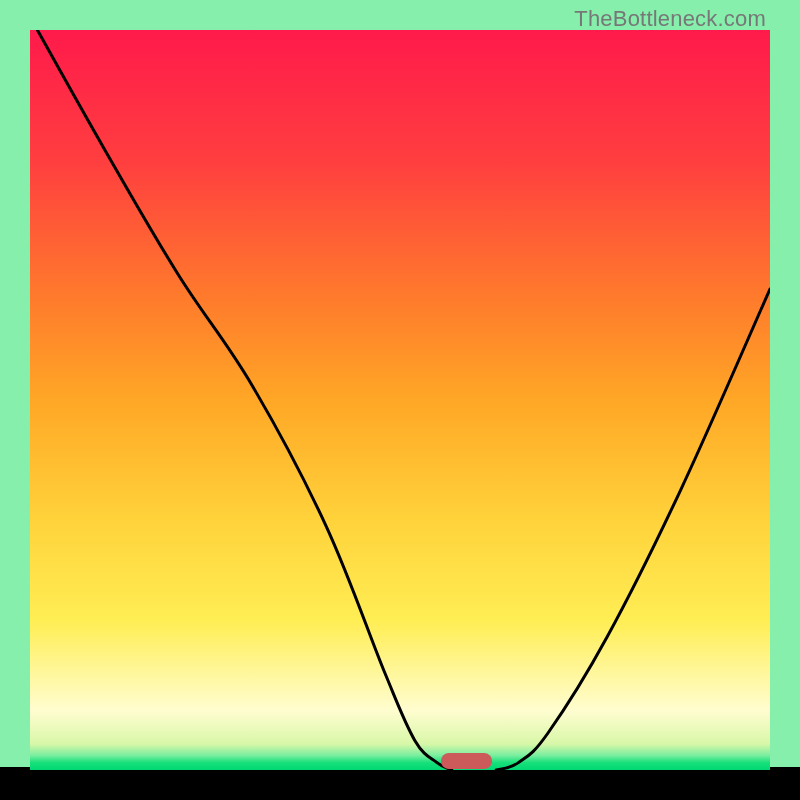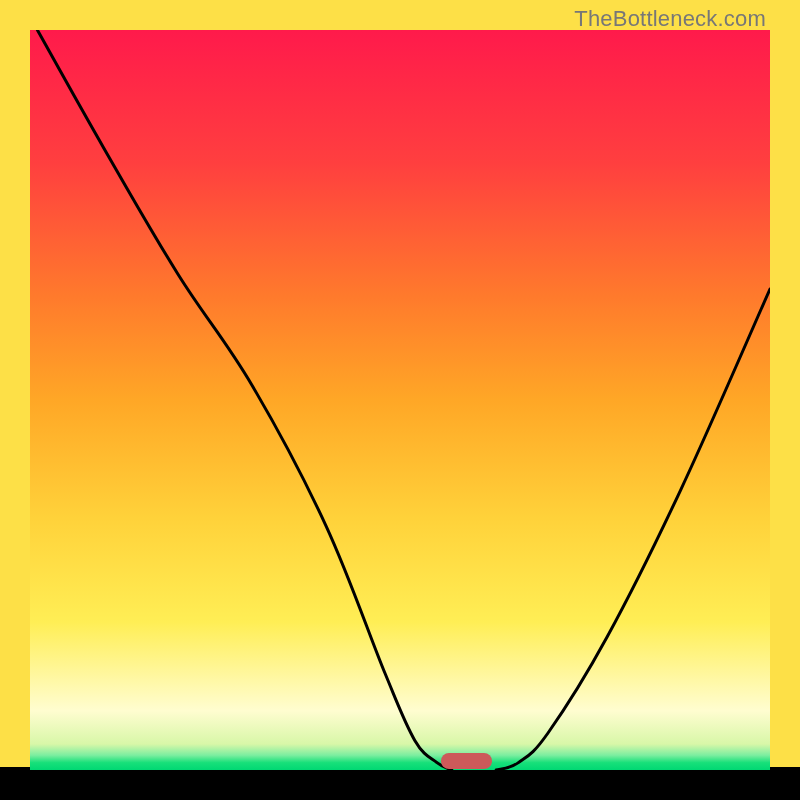--- a/index.html
+++ b/index.html
@@ -8,21 +8,21 @@
     width: 800px;
     height: 800px;
     background: #000;
     overflow: hidden;
     font-family: Arial, Helvetica, sans-serif;
   }
   .frame {
     position: relative;
     width: 800px;
     height: 767px;
-    background: #fde047;
+    background: #86efac;
   }
   .plot-hole {
     position: absolute;
     left: 30px;
     top: 30px;
     width: 740px;
     height: 740px;
     overflow: hidden;
     
     background:

